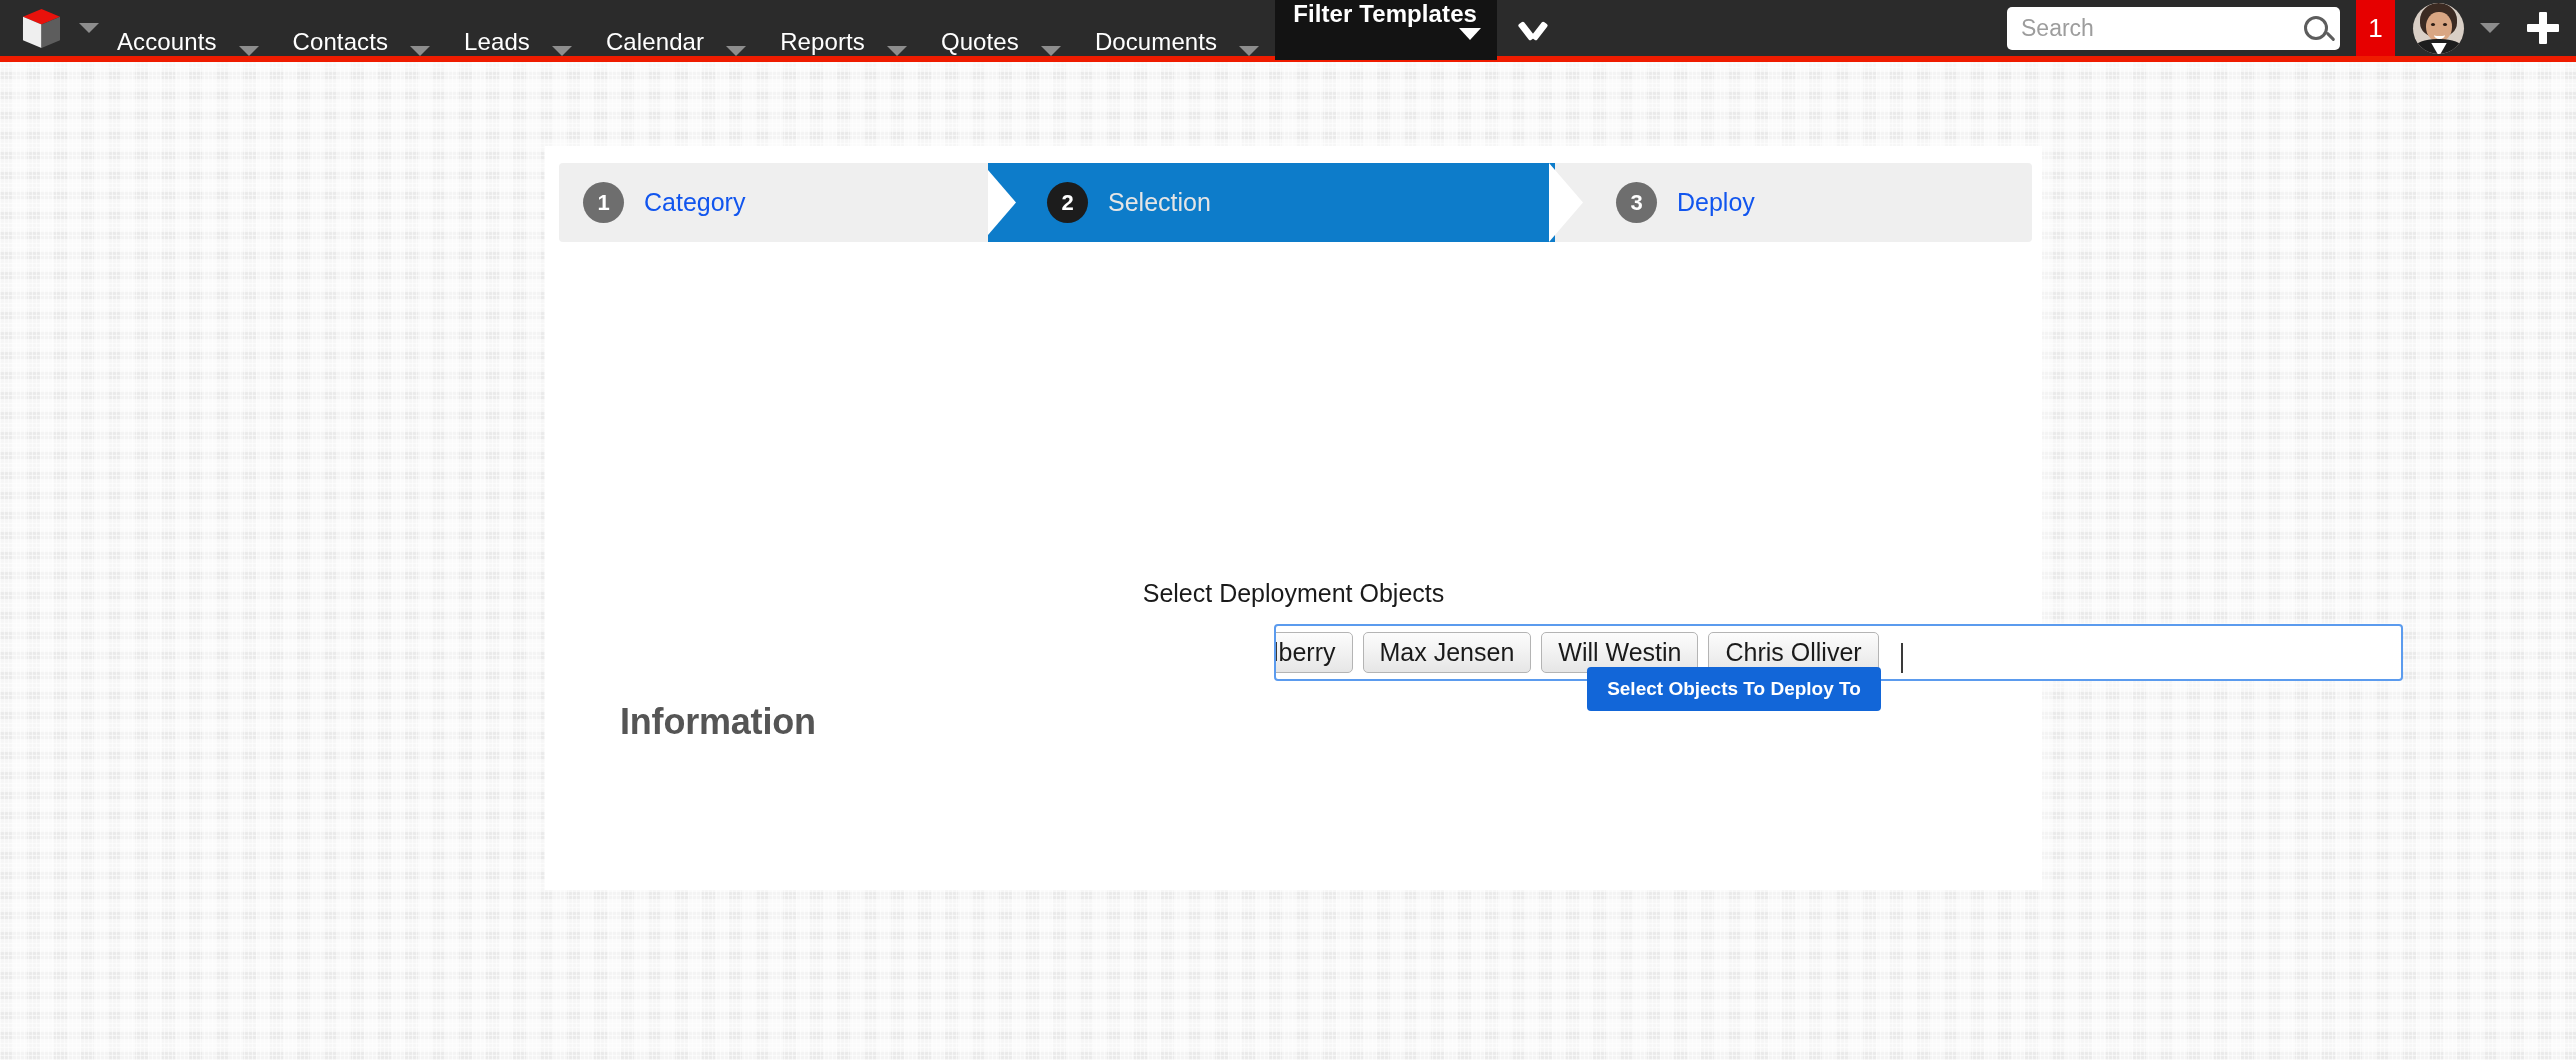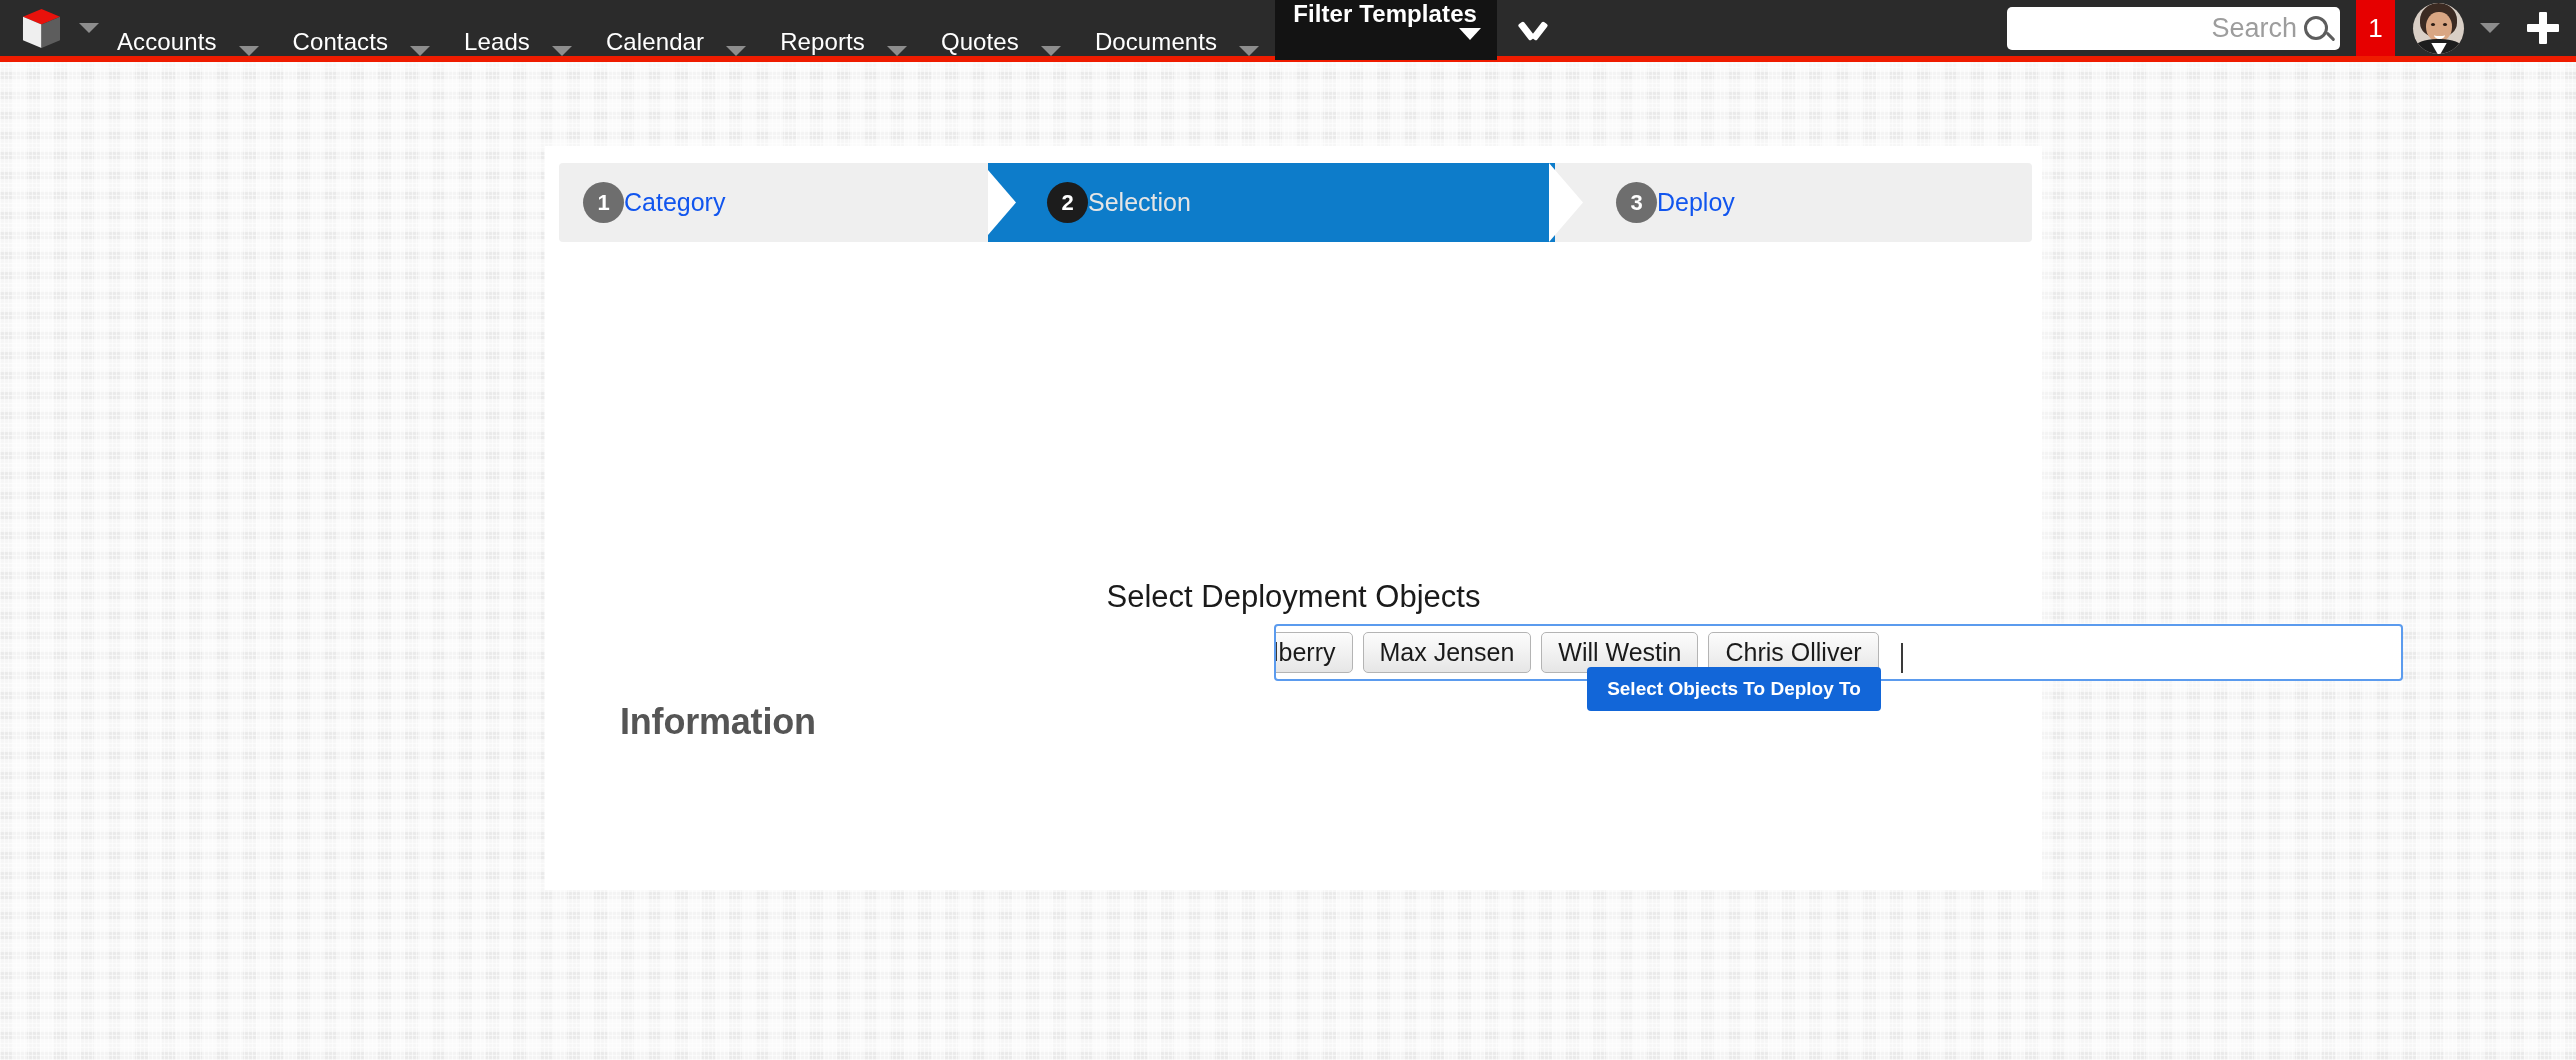--- a/index.html
+++ b/index.html
@@ -136,27 +136,26 @@
     background: #ffffff;
     border-radius: 5px;
     display: flex;
     align-items: center;
   }
   .search-box input {
     border: 0;
     outline: 0;
     background: transparent;
     font-family: "Liberation Sans", sans-serif;
-    font-size: 27px;
+    font-size: 23px;
     color: #444;
     padding: 0 43px 0 14px;
     width: 100%;
     height: 100%;
     box-sizing: border-box;
-    text-align: right;
   }
   .search-box input::placeholder { color: #9d9d9d; }
   .search-ico {
     position: absolute;
     right: 12px;
     top: 9px;
     width: 18px; height: 18px;
     border: 3px solid #5d5d5d;
     border-radius: 50%;
   }
@@ -289,20 +288,21 @@
     border-radius: 50%;
     color: #ffffff;
     font-size: 22px;
     font-weight: bold;
     display: flex;
     align-items: center;
     justify-content: center;
     flex: 0 0 auto;
   }
   .step .txt {
+    margin-left: 20px;
     font-size: 25px;
     white-space: nowrap;
   }
   .step.inactive { background: #efefef; }
   .step.inactive .num { background: #6e6e6e; }
   .step.inactive .txt { color: #1155ee; }
   .step.active { background: #0d7cca; }
   .step.active .num { background: #1c1c1c; }
   .step.active .txt { color: #e5e5e5; font-weight: normal; }
 
@@ -339,21 +339,21 @@
   }
   .step.s2 .notch { left: -6px; }
   .step.s3 .notch { left: -6px; }
 
   
   #field-label {
     position: absolute;
     left: 0; right: 0;
     top: 433px;
     text-align: center;
-    font-size: 31px;
+    font-size: 25px;
     color: #1a1a1a;
   }
   #token-wrap {
     position: absolute;
     left: 729px;
     top: 478px;
     width: 1129px;
     height: 57px;
     border: 2px solid #5b9bee;
     border-radius: 4px;

